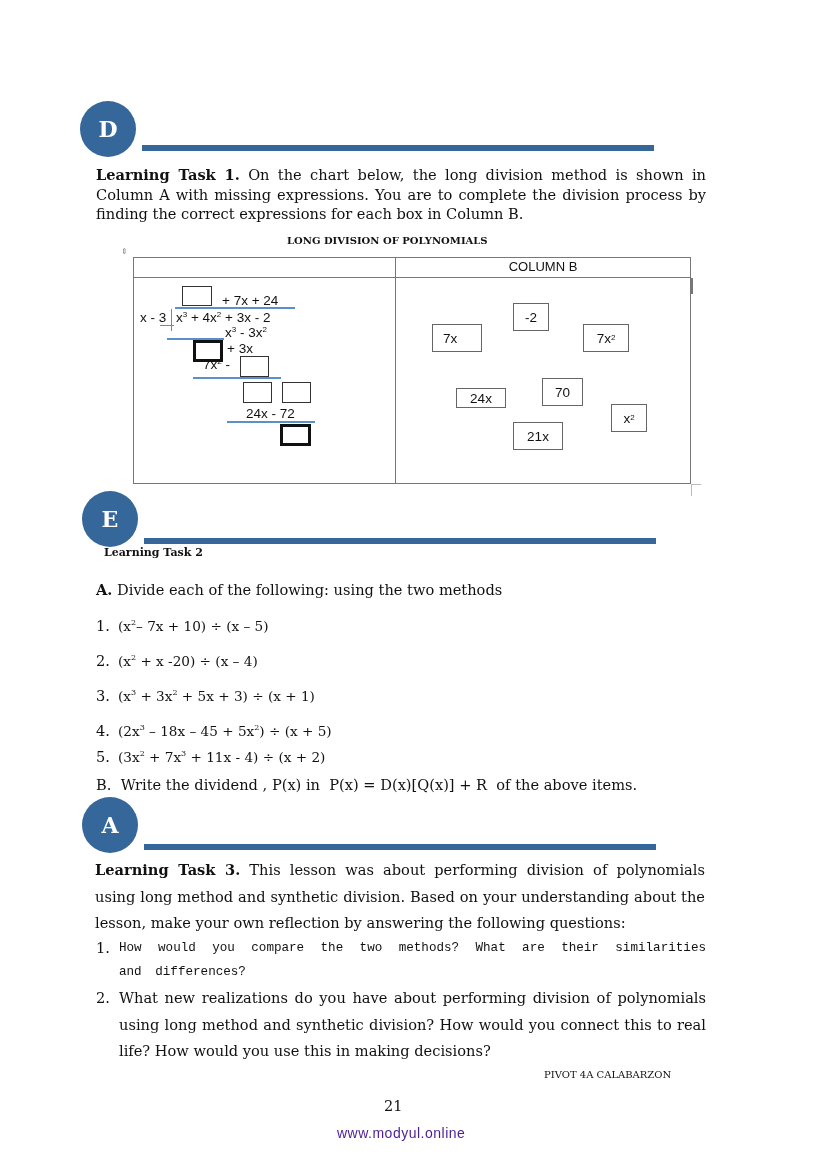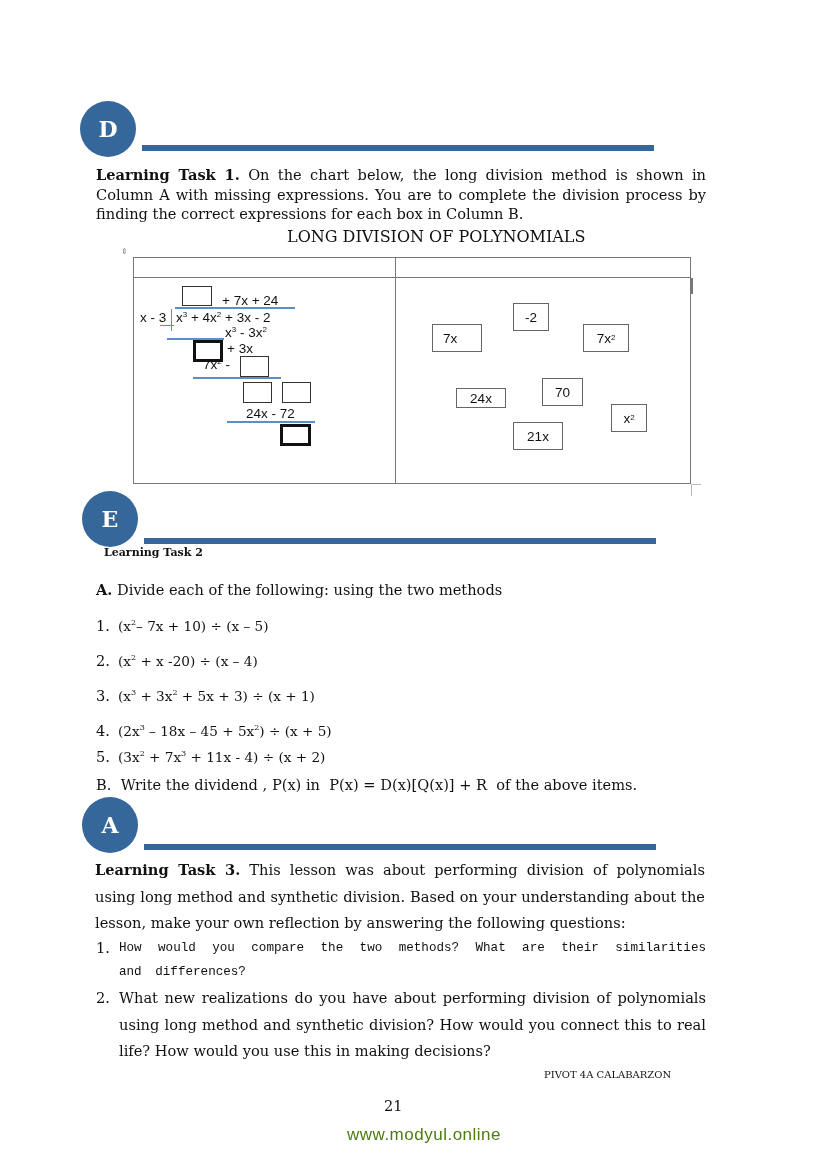--- a/index.html
+++ b/index.html
@@ -36,26 +36,27 @@
 </head>
 <body>
 
 <div class="badge" style="left:80px; top:101px;">D</div>
 <div class="bar" style="left:142px; top:145px; width:512px;"></div>
 
 <div class="para" style="left:96px; top:165px; width:610px;">
   <b>Learning Task 1.</b><span> On the chart below, the long division method is shown in Column A with missing expressions.  You are to complete the division process by finding the correct expressions for each box in Column B.</span>
 </div>
 
-<div class="abs" style="left:287px; top:227px; font-weight:normal; font-size:16px;">LONG DIVISION OF POLYNOMIALS</div>
+<div class="abs" style="left:287px; top:235px; font-weight:bold; font-size:10px;">LONG DIVISION OF POLYNOMIALS</div>
 <div class="abs" style="left:121px; top:247px; font-size:8px; color:#777;">⇕</div>
 
 <div class="tbl">
   <div class="hdr"></div>
   <div class="vdiv"></div>
+  <div class="colhead sans" style="left:262px; width:294px;">COLUMN B</div>
 </div>
 <div class="abs" style="left:691px; top:278px; width:2px; height:16px; background:#777;"></div>
 <div class="abs" style="left:691px; top:484px; width:1px; height:12px; background:#bbb;"></div>
 <div class="abs" style="left:691px; top:484px; width:10px; height:1px; background:#bbb;"></div>
 
 <div class="box" style="left:182px; top:286px; width:30px; height:20px;"></div>
 <div class="math" style="left:214px; top:293px;margin-left:8px;">+ 7x + 24</div>
 <div class="bluel" style="left:175px; top:307px; width:120px;"></div>
 
 <div class="math" style="left:140px; top:310px;">
@@ -153,13 +154,13 @@
   <span class="n">1.</span>
   <span class="t">How would you compare the two methods? What are their similarities and differences?</span>
 </div>
 <div class="q" style="top:985px;">
   <span class="n">2.</span>
   <span class="t">What new realizations do you have about performing division of polynomials using long method and synthetic division? How would you connect this to real life? How would you use this in making decisions?</span>
 </div>
 
 <div class="abs" style="left:544px; top:1069px; font-size:10px;">PIVOT 4A CALABARZON</div>
 <div class="abs" style="left:384px; top:1098px; font-size:14.5px;">21</div>
-<div class="abs sans" style="left:347px; top:1125px; font-size:17px; color:#4d7c0f; letter-spacing:0.5px;">www.modyul.online</div>
+<div class="abs sans" style="left:337px; top:1125px; font-size:14px; color:#4c1d95; letter-spacing:0.5px;">www.modyul.online</div>
 
 </body></html>

